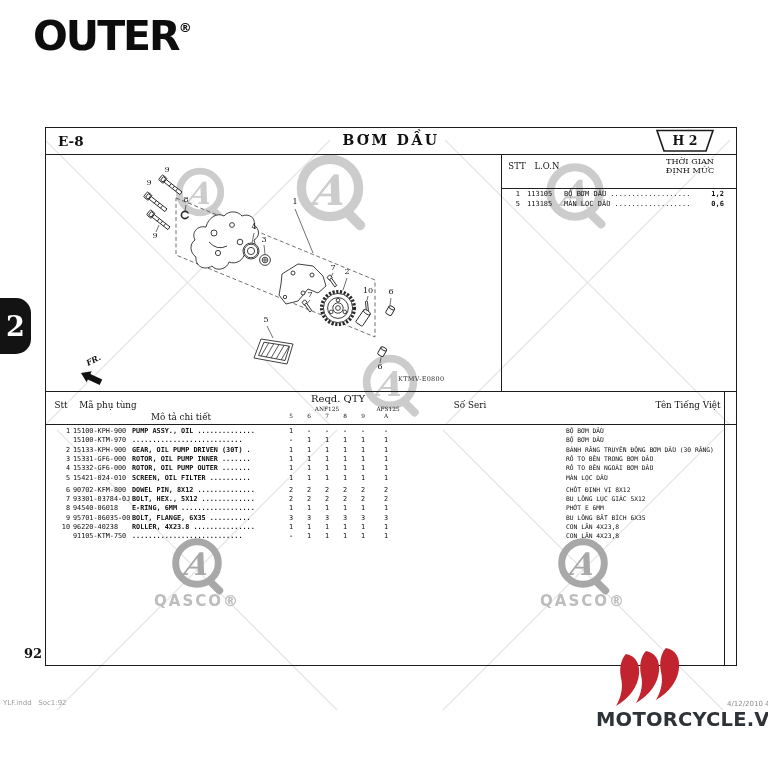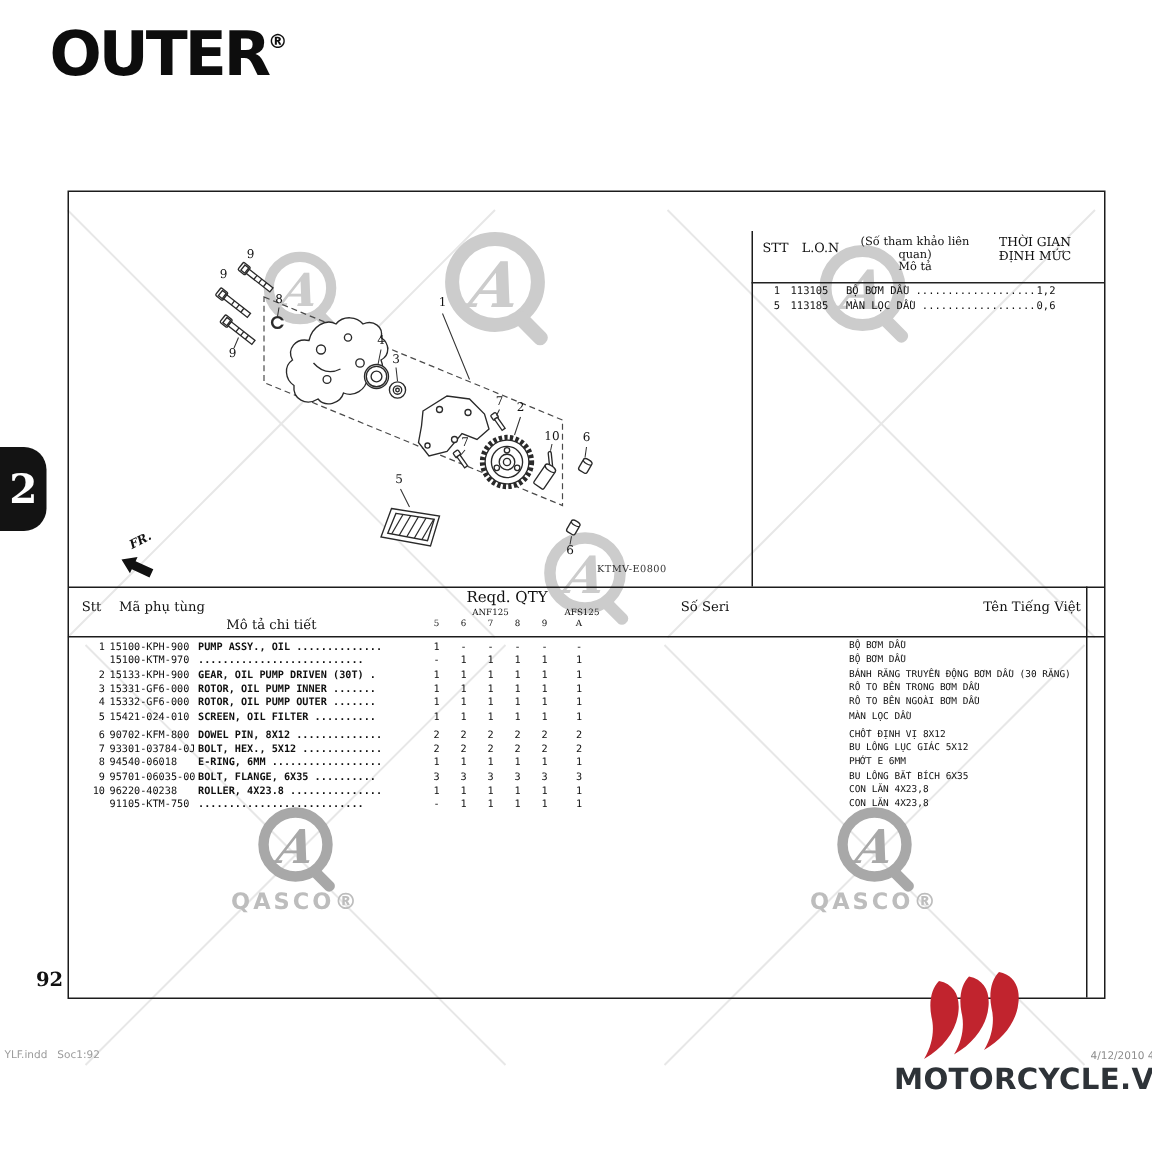--- a/index.html
+++ b/index.html
@@ -33,21 +33,21 @@
   .rh-stt{left:458px;top:34px;width:26px;}
   .rh-lon{left:484px;top:34px;width:34px;}
   .rh-desc{left:518px;top:29px;width:92px;font-size:7.6px;}
   .rh-time{left:602px;top:29px;width:84px;font-size:8.2px;}
   .ref-rows{position:absolute;left:0;top:62px;width:690px;}
   .ref-row{position:relative;height:10px;font:7px "DejaVu Sans Mono","DejaVu Sans",monospace;}
   .ref-row span{position:absolute;top:0;white-space:pre;}
   .r-stt{left:460px;width:14px;text-align:right;}
   .r-lon{left:481px;}
   .r-desc{left:518px;}
-  .r-time{left:645px;width:33px;}
+  .r-time{left:645px;width:33px;text-align:right;font-weight:bold;}
   
   .pt-h{position:absolute;font-size:8.8px;text-align:center;}
   .ph-stt{left:4px;top:272px;width:22px;}
   .ph-code{left:32px;top:272px;width:60px;}
   .ph-desc{left:85px;top:284px;width:100px;}
   .ph-qty{left:242px;top:265px;width:100px;font-size:10px;}
   .ph-ma{left:261px;top:278px;width:40px;font-size:5.8px;}
   .ph-mb{left:322px;top:278px;width:40px;font-size:5.8px;}
   .ph-ser{left:384px;top:272px;width:80px;}
   .ph-vn{left:592px;top:272px;width:100px;}
@@ -120,20 +120,28 @@
       <text class="wm-text" x="197" y="606">QASCO®</text>
       <text class="wm-text" x="583" y="606">QASCO®</text>
     </g>
   </svg>
 
   <div class="brand"><span>OUTER</span><sup>®</sup></div>
 
   <div class="side-tab">2</div>
 
   <div class="frame">
+    <div class="fhead">
+      <span class="ecode">E-8</span>
+      <span class="ftitle">BƠM DẦU</span>
+      <svg class="h2box" width="66" height="24" viewBox="0 0 66 24">
+        <path d="M5,1.5 L61,1.5 L54,22 L12,22 Z" fill="#fff" stroke="#1c1c1c" stroke-width="1.6"></path>
+        <text class="h2t" x="33" y="16">H 2</text>
+      </svg>
+    </div>
 
     <svg class="diagram" width="455" height="237" viewBox="0 0 455 237">
       <polygon class="dashbox" points="130,44 329,126 329,183 130,101"></polygon>
       <defs>
         <g id="bolt9">
           <rect class="fillw" x="-4.5" y="-3.2" width="6" height="6.4" rx="1"></rect>
           <rect class="fillw" x="-2.6" y="-2.2" width="3.2" height="4.4"></rect>
           <rect class="fillw" x="1.5" y="-1.7" width="20" height="3.4"></rect>
           <line class="ln" x1="8" y1="-1.7" x2="8" y2="1.7"></line>
           <line class="ln" x1="12" y1="-1.7" x2="12" y2="1.7"></line>
@@ -256,21 +264,20 @@
     </svg>
 
     <div class="vline v-div"></div>
     <div class="hline h-div"></div>
     <div class="hline h-phead"></div>
     <div class="vline v-right"></div>
     <div class="ref-rule"></div>
 
     <div class="ref-h rh-stt">STT</div>
     <div class="ref-h rh-lon">L.O.N</div>
-    <div class="ref-h rh-desc"><span>(Số tham khảo liên quan)</span><br><span>Mô tả</span></div>
     <div class="ref-h rh-time"><span>THỜI GIAN</span><br><span>ĐỊNH MỨC</span></div>
     <div class="ref-rows">
         <div class="ref-row">
           <span class="r-stt">1</span>
           <span class="r-lon">113105</span>
           <span class="r-desc">BỘ BƠM DẦU ...................</span>
           <span class="r-time">1,2</span>
         </div>
         <div class="ref-row">
           <span class="r-stt">5</span>

